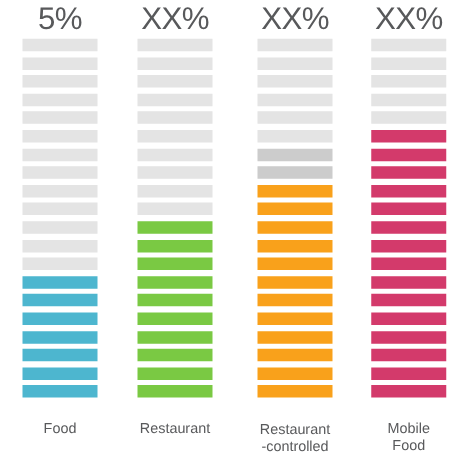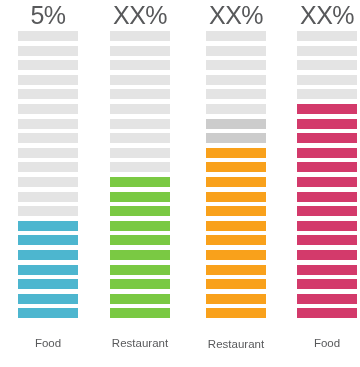--- a/index.html
+++ b/index.html
@@ -139,20 +139,21 @@
         <div class="bar" style="top: 189.8px; background: rgb(249, 161, 27);"></div>
         <div class="bar" style="top: 204.4px; background: rgb(249, 161, 27);"></div>
         <div class="bar" style="top: 219px; background: rgb(249, 161, 27);"></div>
         <div class="bar" style="top: 233.6px; background: rgb(249, 161, 27);"></div>
         <div class="bar" style="top: 248.2px; background: rgb(249, 161, 27);"></div>
         <div class="bar" style="top: 262.8px; background: rgb(249, 161, 27);"></div>
         <div class="bar" style="top: 277.4px; background: rgb(249, 161, 27);"></div>
       </div>
       <div class="cat-label" style="position: absolute; left: 0px; width: 60px; top: 328px;">
         <span>Restaurant</span>
+        <span>-controlled</span>
       </div>
     </div>
     <div class="column" style="left: 297px;">
       <div class="pct-label">XX%</div>
       <div class="bars">
         <div class="bar" style="top: 0px; background: rgb(228, 228, 228);"></div>
         <div class="bar" style="top: 14.6px; background: rgb(228, 228, 228);"></div>
         <div class="bar" style="top: 29.2px; background: rgb(228, 228, 228);"></div>
         <div class="bar" style="top: 43.8px; background: rgb(228, 228, 228);"></div>
         <div class="bar" style="top: 58.4px; background: rgb(228, 228, 228);"></div>
@@ -166,16 +167,17 @@
         <div class="bar" style="top: 175.2px; background: rgb(211, 58, 107);"></div>
         <div class="bar" style="top: 189.8px; background: rgb(211, 58, 107);"></div>
         <div class="bar" style="top: 204.4px; background: rgb(211, 58, 107);"></div>
         <div class="bar" style="top: 219px; background: rgb(211, 58, 107);"></div>
         <div class="bar" style="top: 233.6px; background: rgb(211, 58, 107);"></div>
         <div class="bar" style="top: 248.2px; background: rgb(211, 58, 107);"></div>
         <div class="bar" style="top: 262.8px; background: rgb(211, 58, 107);"></div>
         <div class="bar" style="top: 277.4px; background: rgb(211, 58, 107);"></div>
       </div>
       <div class="cat-label" style="position: absolute; left: 0px; width: 60px; top: 327px;">
+        <span>Mobile</span>
         <span>Food</span>
       </div>
     </div>
   </div>
 
 </body></html>

